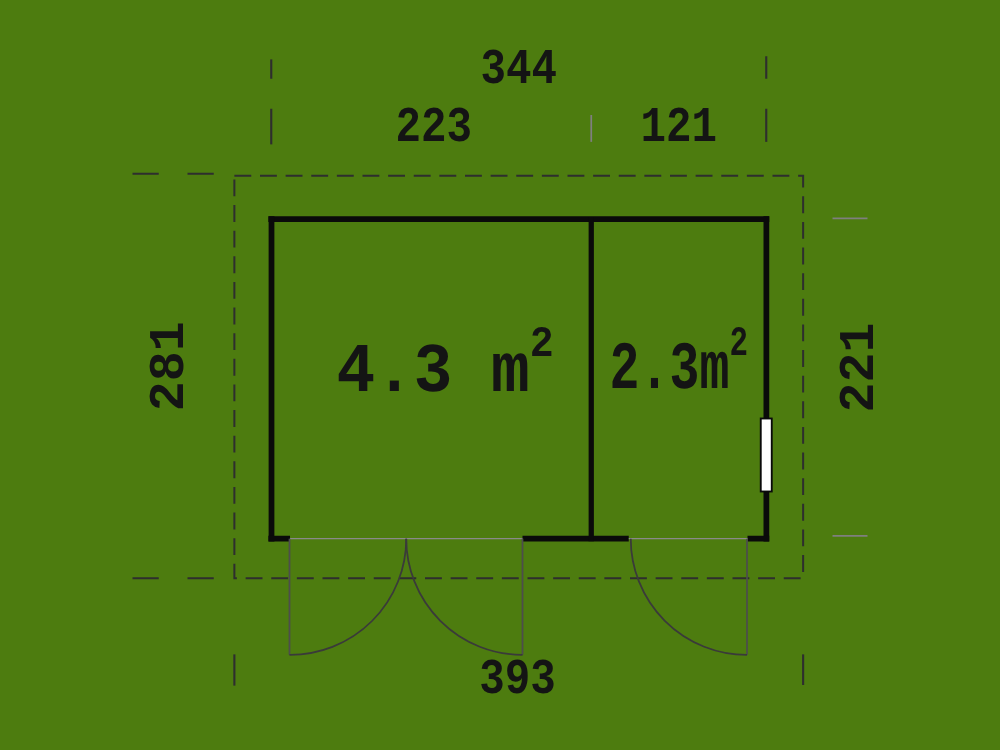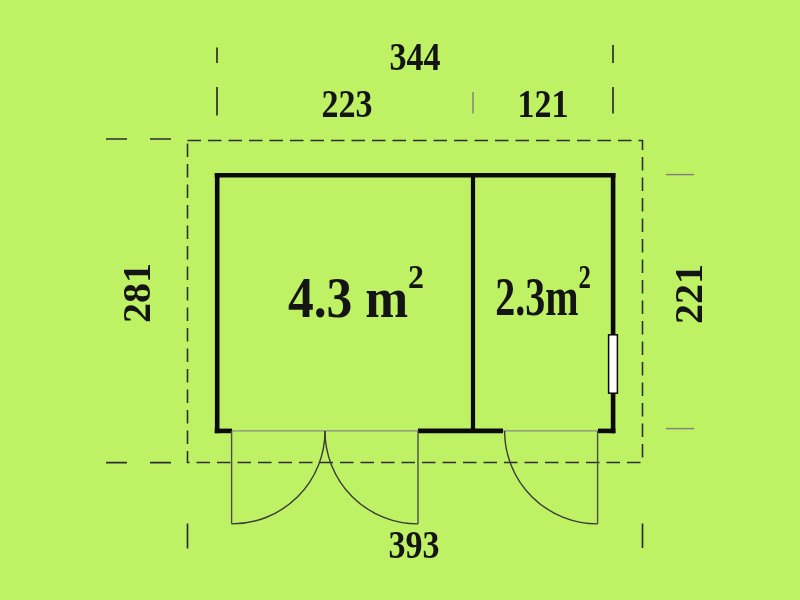--- a/index.html
+++ b/index.html
@@ -1,20 +1,20 @@
 <!DOCTYPE html>
 <html><head>
 <meta charset="utf-8">
 <style>
   html,body{margin:0;padding:0;background:#fff;}
   #stage{
     position:relative;
     width:800px;height:600px;
-    background:#bef264;
-    font-family:Liberation Serif, serif;
+    background:#4d7c0f;
+    font-family:Liberation Mono, monospace;
     overflow:hidden;
   }
   #plan-svg{position:absolute;left:0;top:0;}
   .lbl{
     position:absolute;
     font-weight:bold;
     color:#141414;
     line-height:1;
     white-space:nowrap;
   }

